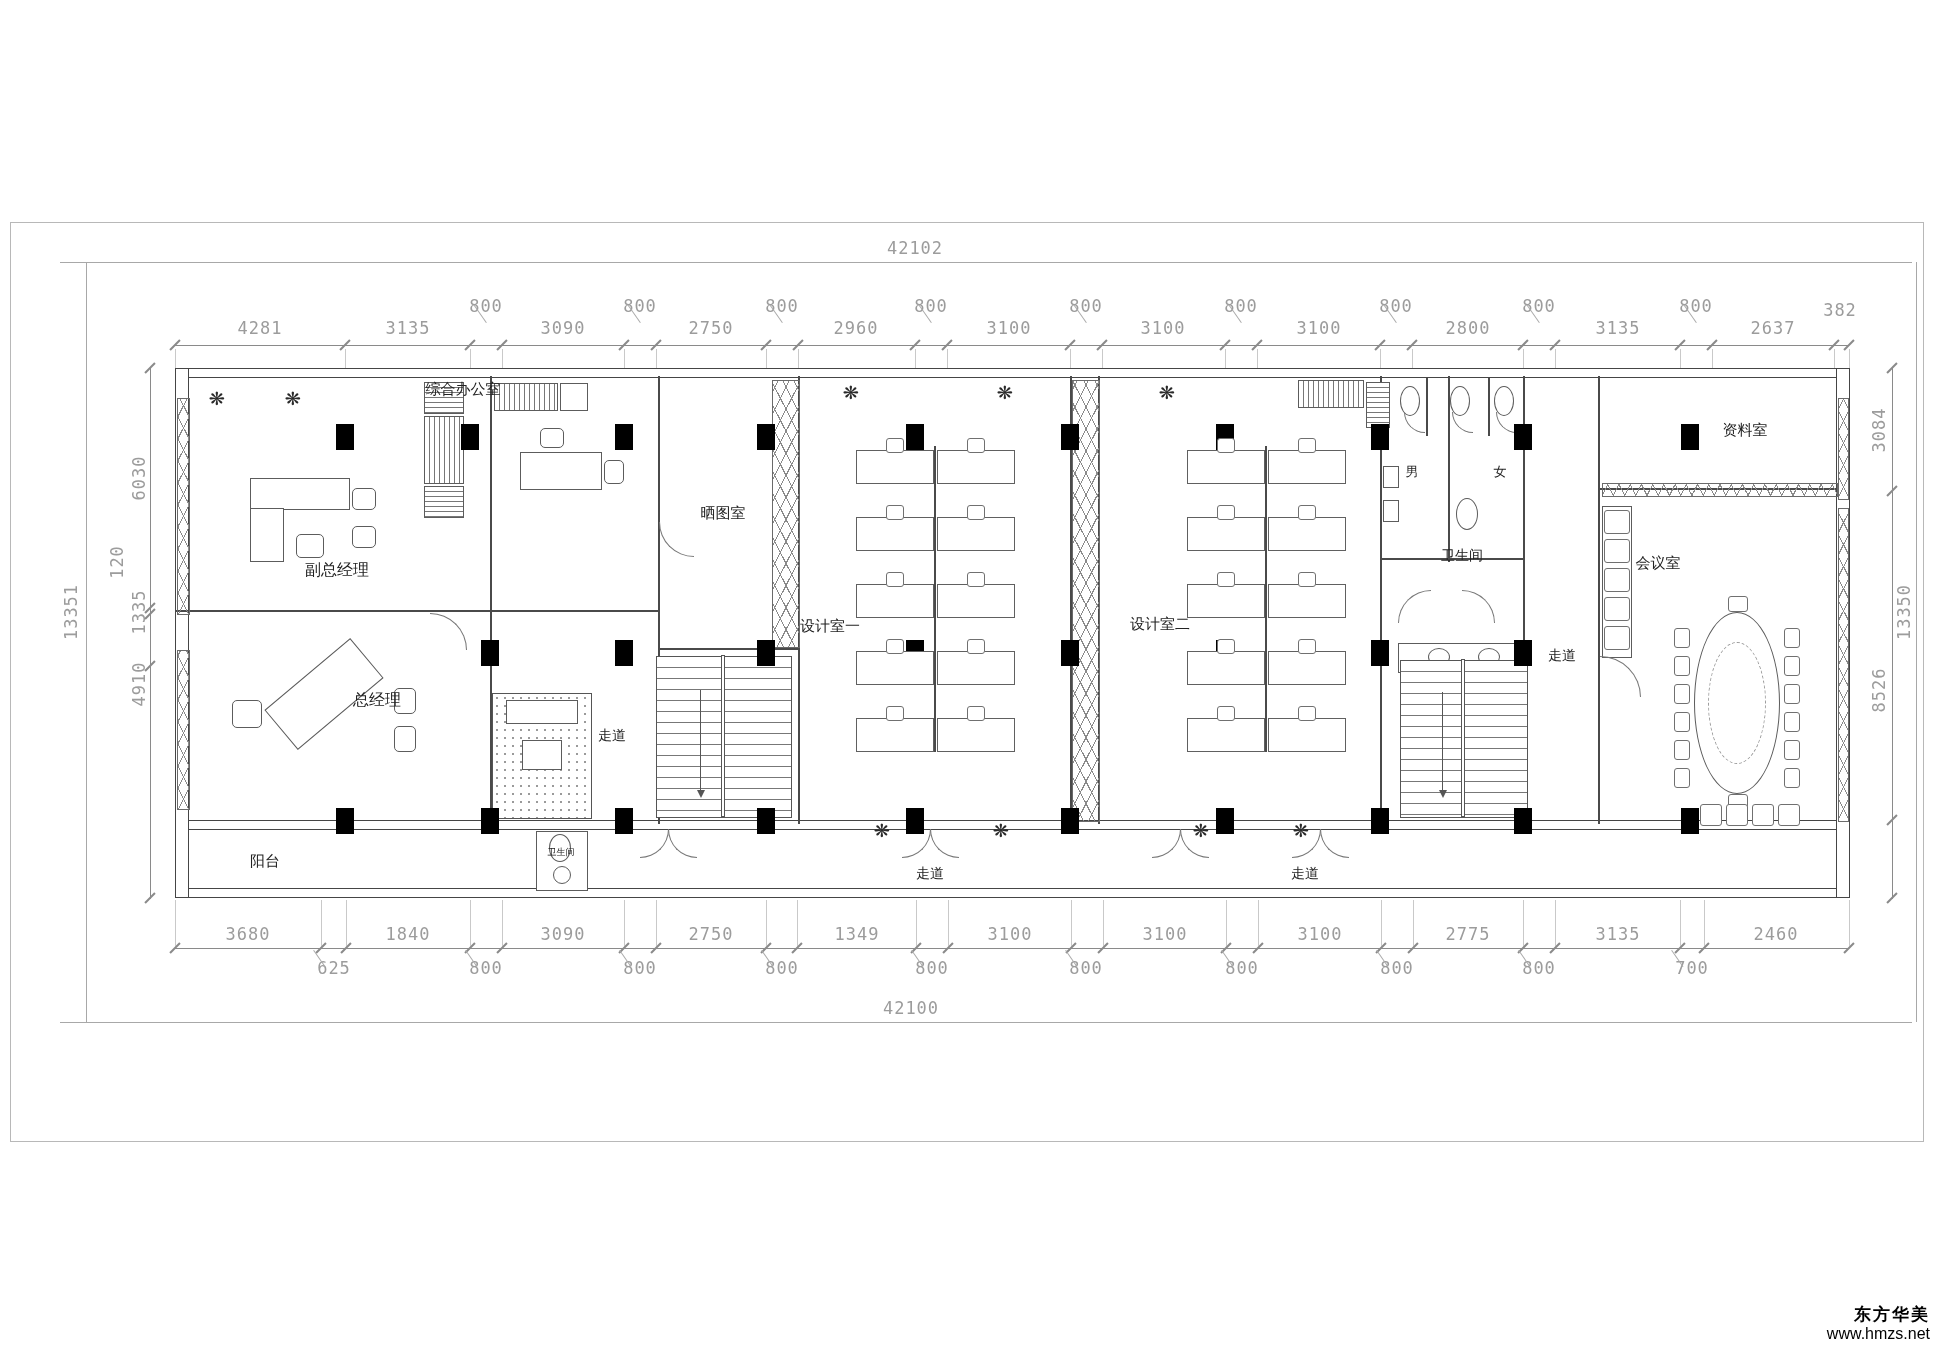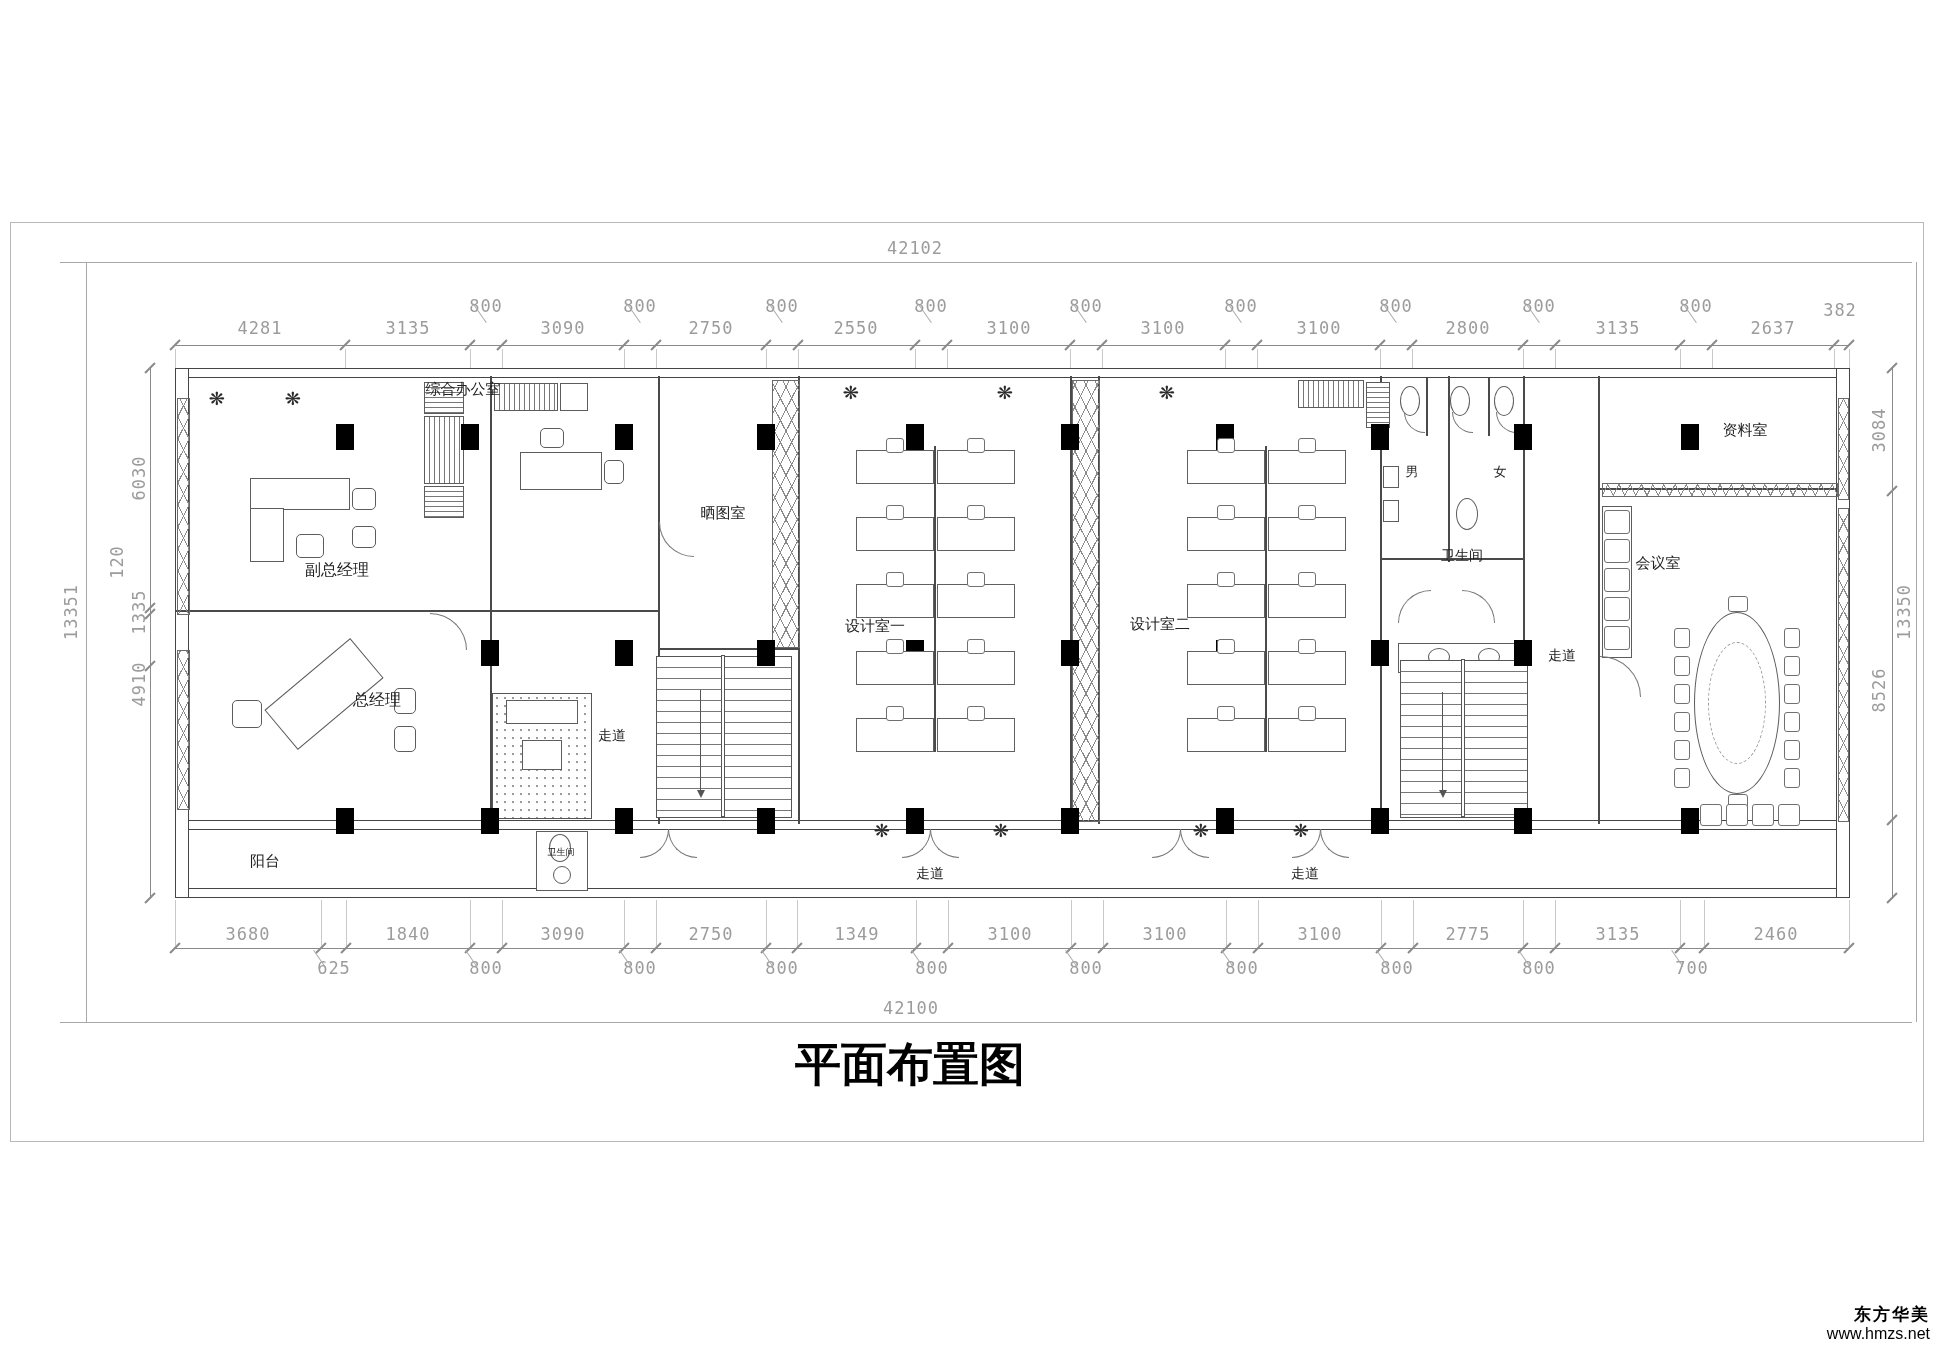--- a/index.html
+++ b/index.html
@@ -73,21 +73,21 @@
   <span class="dim" style="left:870px;top:238px;">42102</span>
   <span class="dim" style="left:866px;top:998px;">42100</span>
   <span class="dim dimv" style="left:26px;top:602px;">13351</span>
   <span class="dim dimv" style="left:1859px;top:602px;">13350</span>
   <span class="dim" style="left:1802px;top:300px;width:76px;">382</span>
 
   <span class="dim" style="left:215px;top:318px;">4281</span>
   <span class="dim" style="left:363px;top:318px;">3135</span>
   <span class="dim" style="left:518px;top:318px;">3090</span>
   <span class="dim" style="left:666px;top:318px;">2750</span>
-  <span class="dim" style="left:811px;top:318px;">2550</span>
+  <span class="dim" style="left:811px;top:318px;">2960</span>
   <span class="dim" style="left:964px;top:318px;">3100</span>
   <span class="dim" style="left:1118px;top:318px;">3100</span>
   <span class="dim" style="left:1274px;top:318px;">3100</span>
   <span class="dim" style="left:1423px;top:318px;">2800</span>
   <span class="dim" style="left:1573px;top:318px;">3135</span>
   <span class="dim" style="left:1728px;top:318px;">2637</span>
 
   <span class="dim" style="left:441px;top:296px;">800</span>
   <span class="dim" style="left:595px;top:296px;">800</span>
   <span class="dim" style="left:737px;top:296px;">800</span>
@@ -225,35 +225,34 @@
   <div class="door dtr" style="left:1462px;top:590px;width:32px;height:32px;"></div>
   <div class="door dbl" style="left:1404px;top:412px;width:20px;height:20px;"></div>
   <div class="door dbl" style="left:1452px;top:412px;width:20px;height:20px;"></div>
   <div class="door dbl" style="left:1496px;top:412px;width:20px;height:20px;"></div>
   <div class="door dtr" style="left:1600px;top:656px;width:40px;height:40px;"></div>
 
   <span class="lbl" style="left:463px;top:389px;font-size:15px;">综合办公室</span>
   <span class="lbl" style="left:337px;top:570px;">副总经理</span>
   <span class="lbl" style="left:377px;top:700px;">总经理</span>
   <span class="lbl" style="left:723px;top:513px;font-size:15px;">晒图室</span>
-  <span class="lbl" style="left:875px;top:626px;font-size:15px;">设计室一</span>
+  <span class="lbl" style="left:830px;top:626px;font-size:15px;">设计室一</span>
   <span class="lbl" style="left:1160px;top:624px;font-size:15px;">设计室二</span>
   <span class="lbl" style="left:1412px;top:472px;font-size:13px;">男</span>
   <span class="lbl" style="left:1500px;top:472px;font-size:13px;">女</span>
   <span class="lbl" style="left:1462px;top:556px;font-size:14px;">卫生间</span>
   <span class="lbl" style="left:1745px;top:430px;font-size:15px;">资料室</span>
   <span class="lbl" style="left:1658px;top:563px;font-size:15px;">会议室</span>
   <span class="lbl" style="left:612px;top:736px;font-size:14px;">走道</span>
   <span class="lbl" style="left:1562px;top:656px;font-size:14px;">走道</span>
   <span class="lbl" style="left:930px;top:874px;font-size:14px;">走道</span>
   <span class="lbl" style="left:1305px;top:874px;font-size:14px;">走道</span>
   <span class="lbl" style="left:265px;top:861px;font-size:15px;">阳台</span>
   <span class="lbl" style="left:561px;top:852px;font-size:9px;">卫生间</span>
 
-  <div id="title">平面布置图</div>
   <div id="wm">
     <div class="b">东方华美</div>
     <div class="s">www.hmzs.net</div>
   </div>
 <div class="tick" style="left:168px;top:344px;"></div>
     <div class="ext" style="left:175px;top:349px;width:1px;height:19px;"></div>
     <div class="tick" style="left:338px;top:344px;"></div>
     <div class="ext" style="left:345px;top:349px;width:1px;height:19px;"></div>
     <div class="tick" style="left:463px;top:344px;"></div>
     <div class="ext" style="left:470px;top:349px;width:1px;height:19px;"></div>

